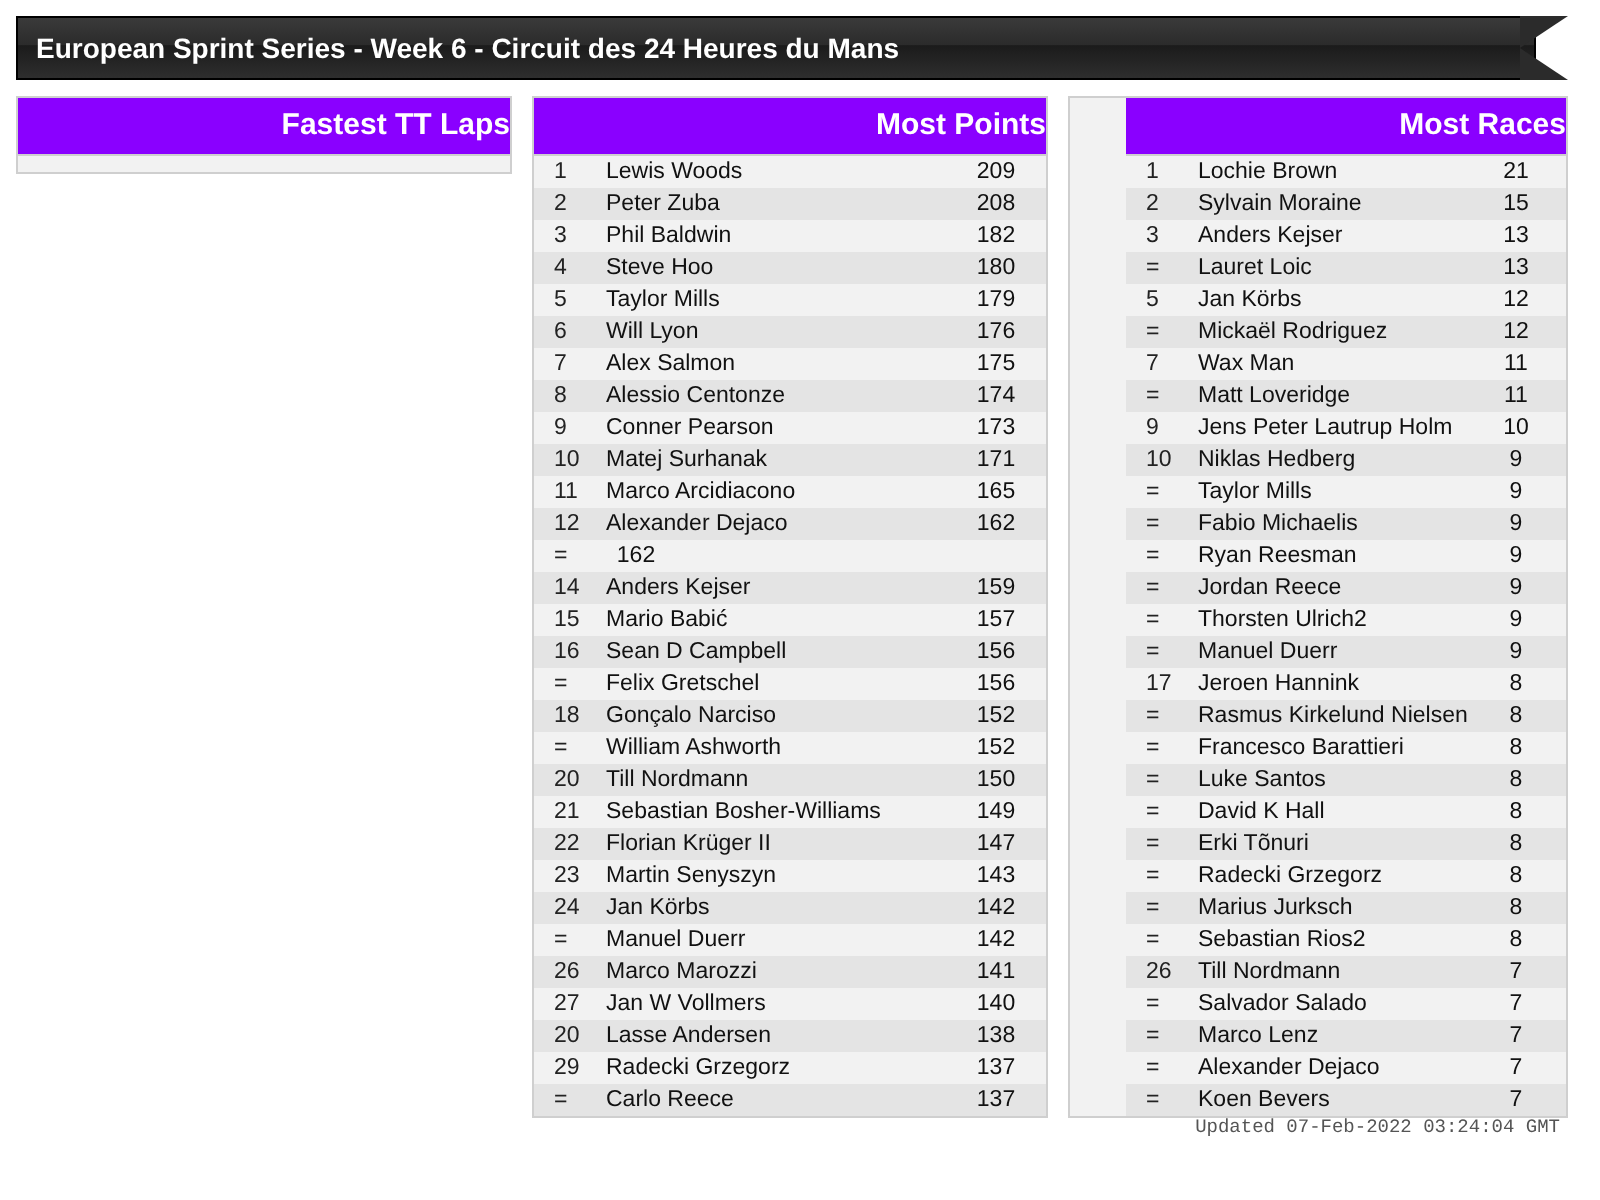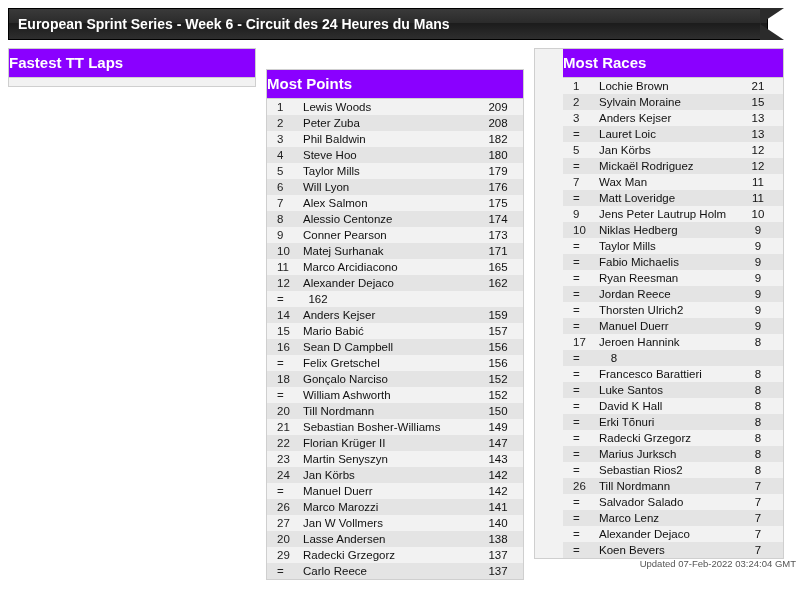--- a/index.html
+++ b/index.html
@@ -58,29 +58,29 @@
 
   
   .col {
     position: absolute;
     top: 48px;
     box-sizing: border-box;
     border: 1px solid #cfcfcf;
     background: #f2f2f2;
   }
   .col-1 { left: 8px;   width: 248px; }
-  .col-2 { left: 266px; width: 258px; margin-top: 21px; }
+  .col-2 { left: 266px; width: 258px; }
   .col-3 { left: 534px; width: 250px; padding-left: 28px; }
 
   .col-head {
     background: #8a00ff;
     color: #ffffff;
     font-size: 15px;
     font-weight: bold;
-    text-align: left;
+    text-align: right;
     padding: 5px 0 6px 0;
     border-bottom: 1px solid #cfcfcf;
   }
 
   .rows {
     padding: 0;
     margin: 0;
     list-style: none;
   }
   .row {
@@ -111,25 +111,26 @@
     flex: 0 0 30px;
     text-align: center;
     padding-right: 4px;
   }
 
   .empty-body { height: 8px; }
 
   
   .footer {
     position: absolute;
-    right: 4px;
+    right: 20px;
     top: 558px;
     font-size: 9.5px;
     color: #555555;
     white-space: nowrap;
+    font-family: Liberation Mono, monospace;
   }
 </style>
 </head>
 <body>
 
 <div id="page">
 
   <div class="banner-wrap">
     <div class="banner"></div>
     <div class="banner-flag"></div>
@@ -379,20 +380,21 @@
           <span class="name">Manuel Duerr</span>
           <span class="val">9</span>
         </li>
         <li class="row odd">
           <span class="pos">17</span>
           <span class="name">Jeroen Hannink</span>
           <span class="val">8</span>
         </li>
         <li class="row even">
           <span class="pos">=</span>
+          <span class="name">Rasmus Kirkelund Nielsen</span>
           <span class="val">8</span>
         </li>
         <li class="row odd">
           <span class="pos">=</span>
           <span class="name">Francesco Barattieri</span>
           <span class="val">8</span>
         </li>
         <li class="row even">
           <span class="pos">=</span>
           <span class="name">Luke Santos</span>

